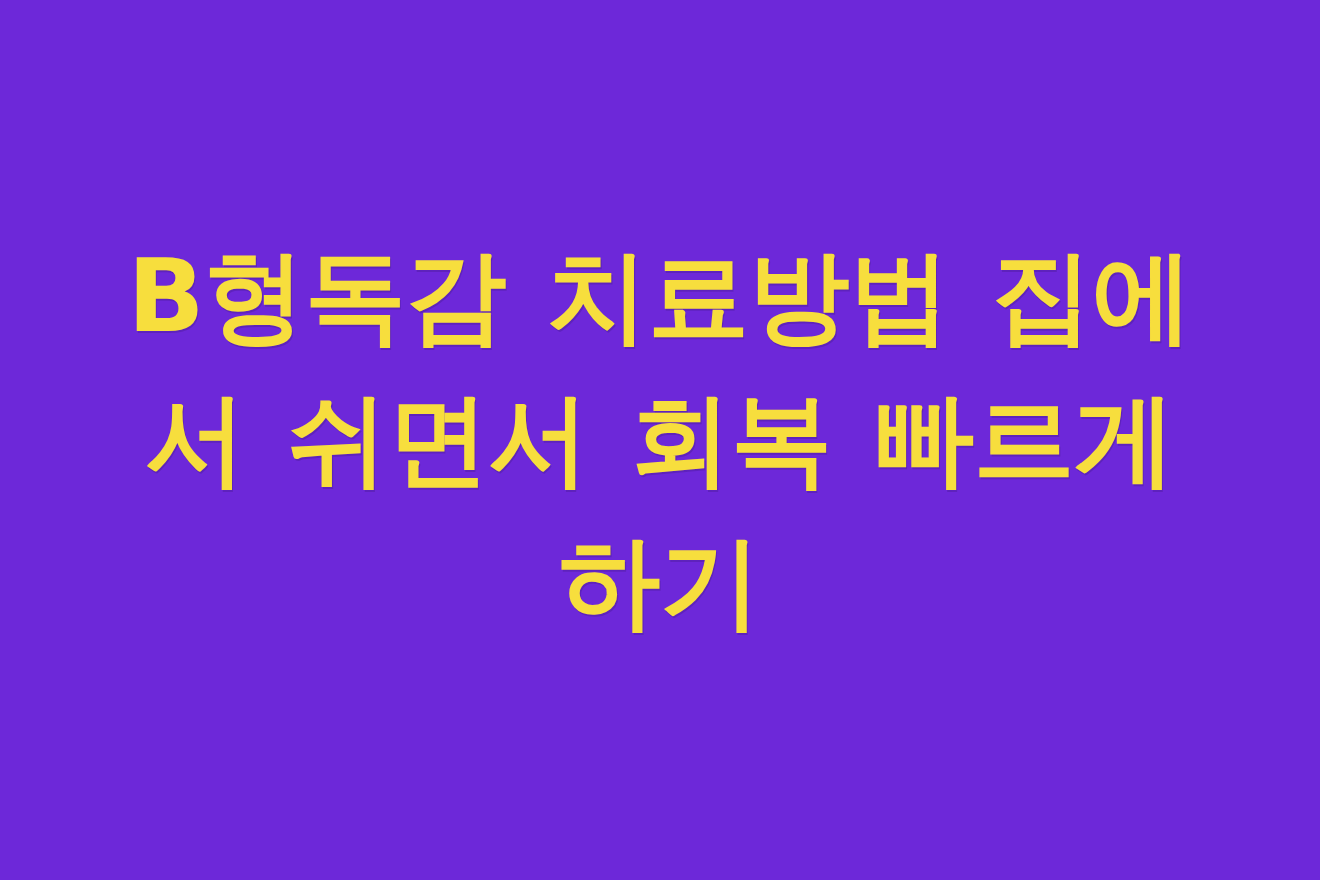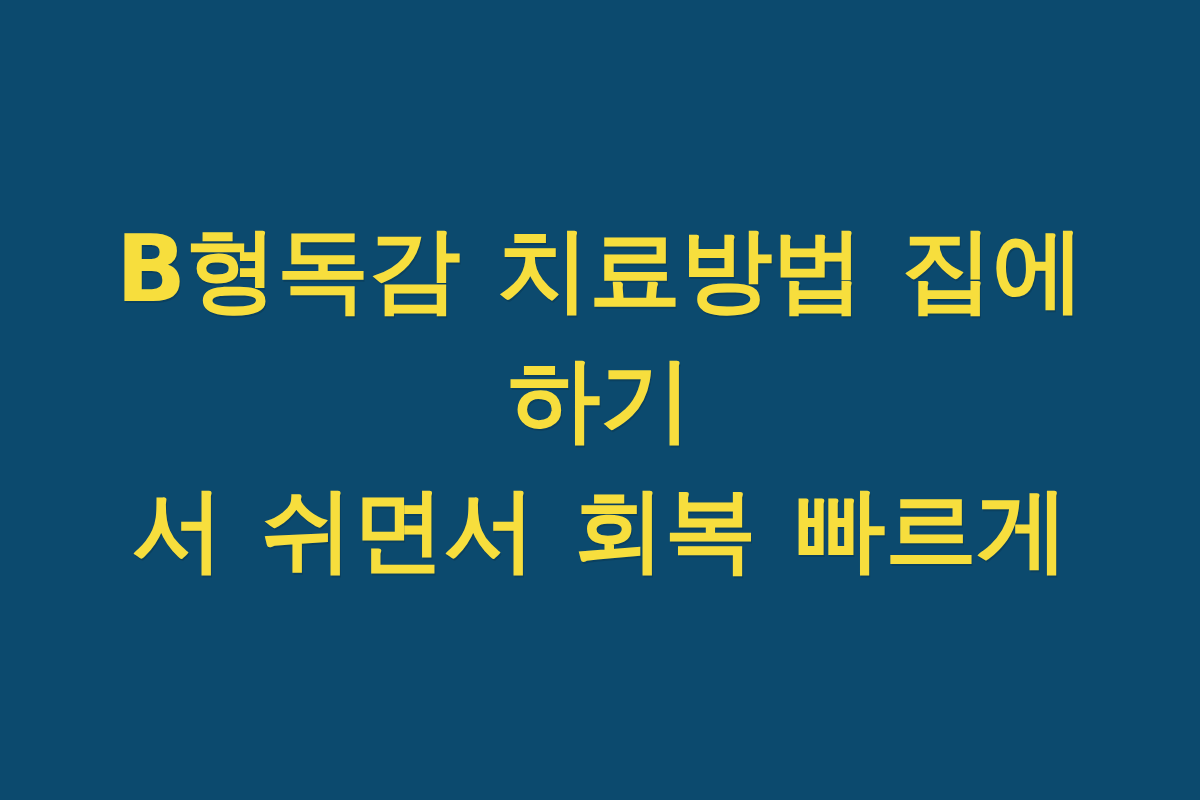--- a/index.html
+++ b/index.html
@@ -46,21 +46,21 @@
 
   
   #headline .line {
     display: block;
     white-space: nowrap;
   }
 </style>
 </head>
 <body>
 
-<div id="poster" style="background-color: #0c4a6e;">
+<div id="poster" style="background-color: #6d28d9;">
 
   <h1 id="headline" style="color: rgb(247, 222, 61);">
     <span class="line">B형독감 치료방법 집에</span>
+    <span class="line">서 쉬면서 회복 빠르게</span>
     <span class="line">하기</span>
-    <span class="line">서 쉬면서 회복 빠르게</span>
   </h1>
 
 </div>
 
 </body></html>

